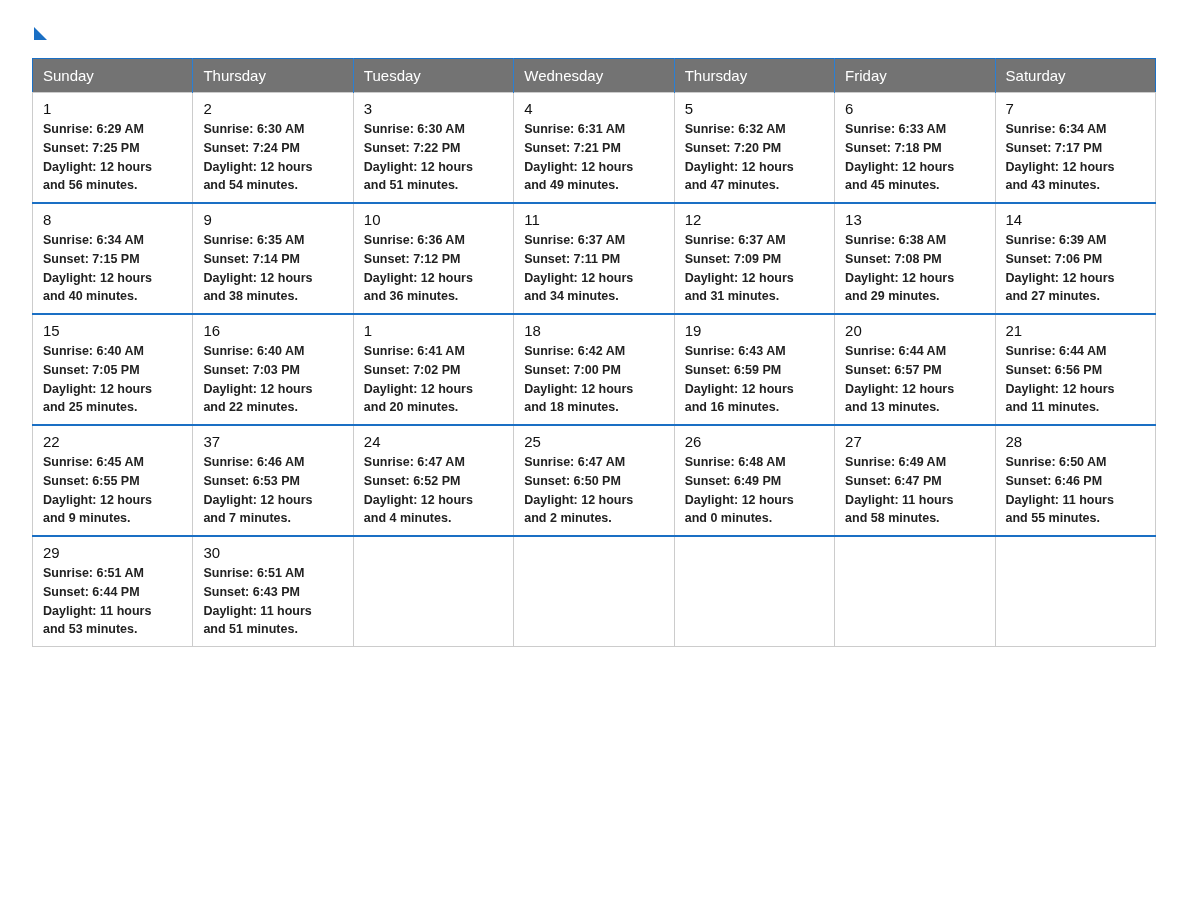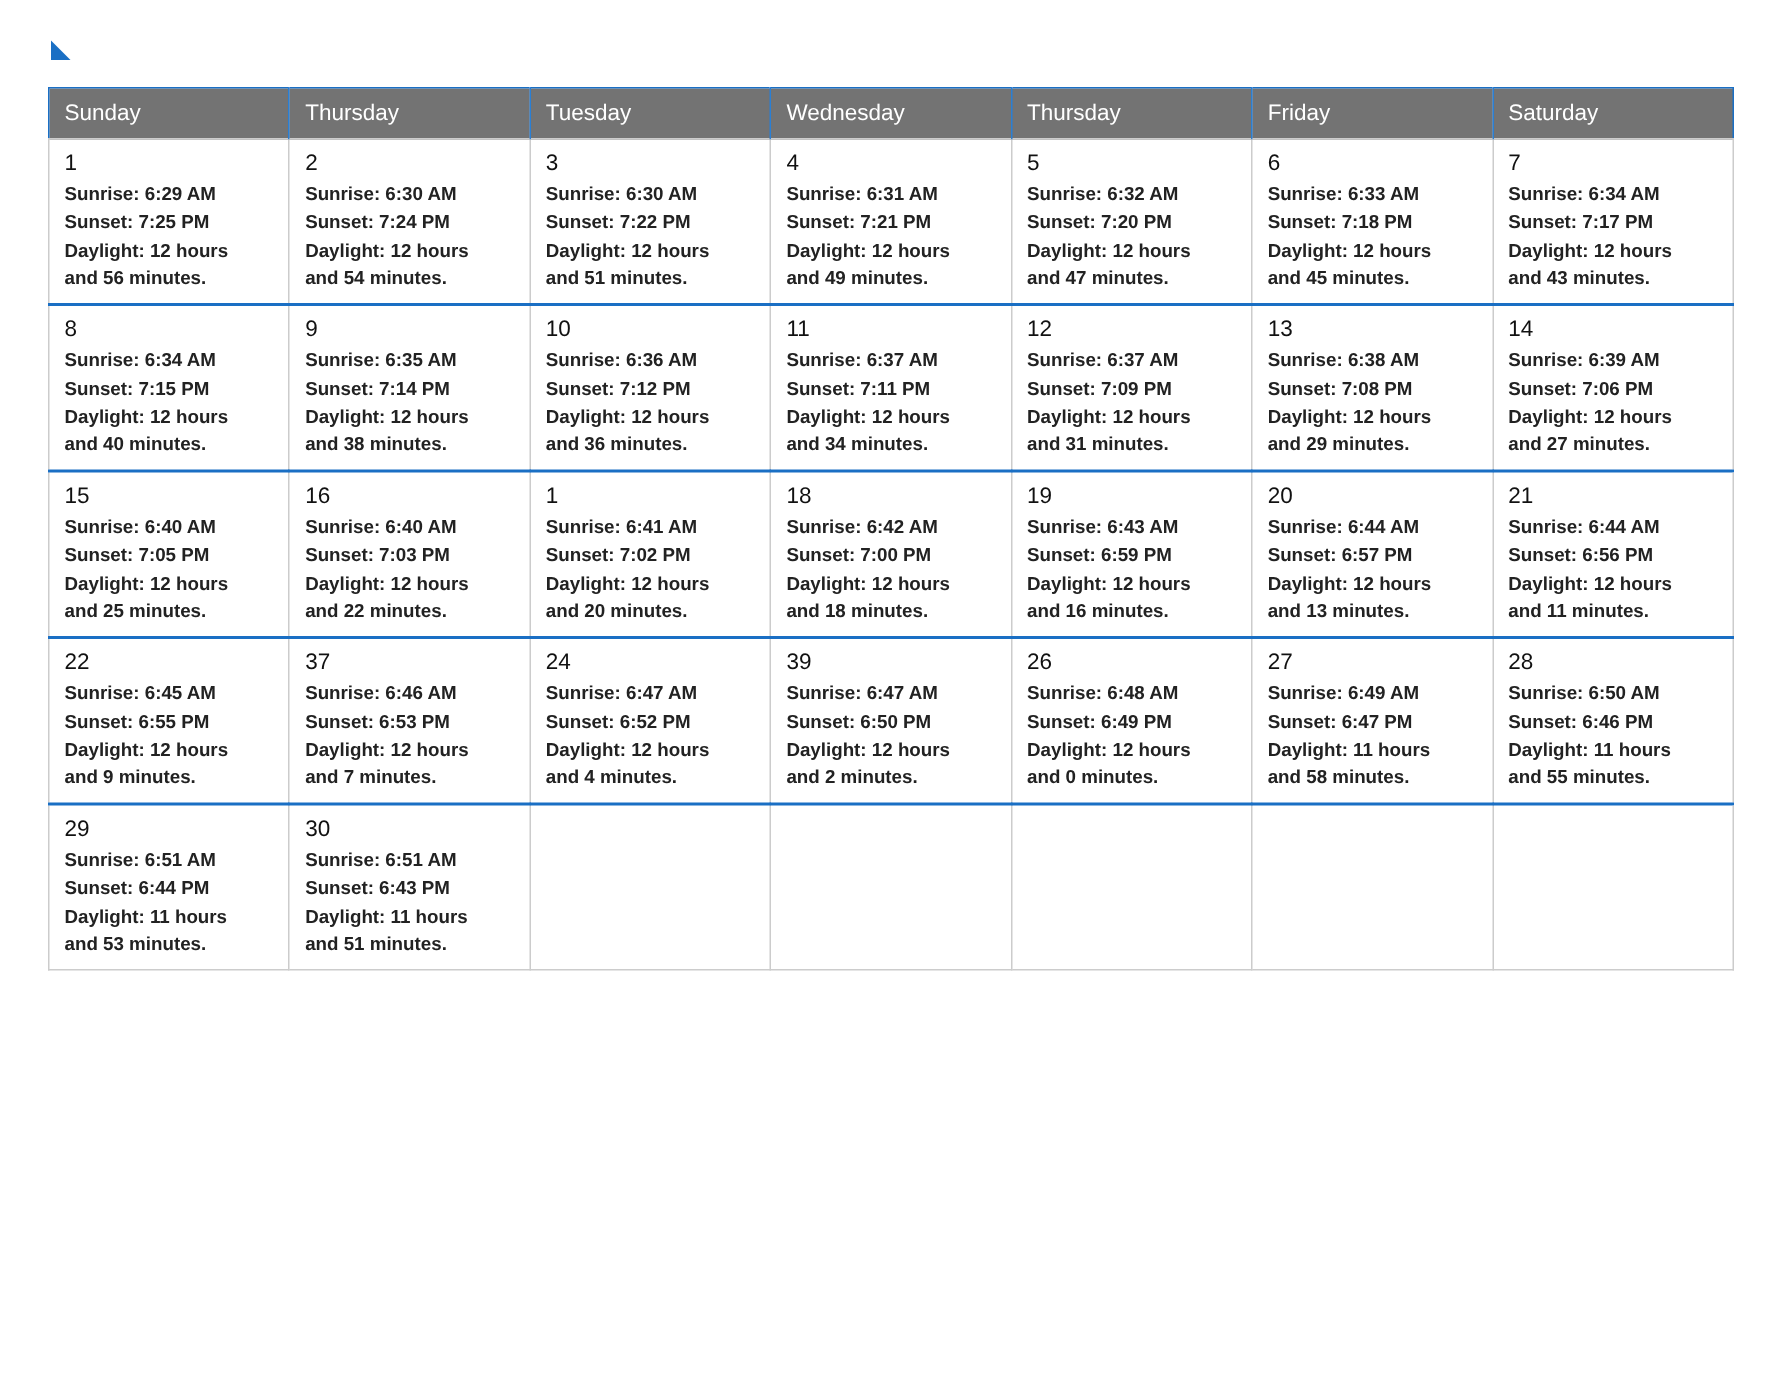--- a/index.html
+++ b/index.html
@@ -234,21 +234,21 @@
         </td>
         <td>
           <span class="day-num">37</span>
           <div class="day-info">Sunrise: 6:46 AM<br>Sunset: 6:53 PM<br>Daylight: 12 hours <br>and 7 minutes.</div>
         </td>
         <td>
           <span class="day-num">24</span>
           <div class="day-info">Sunrise: 6:47 AM<br>Sunset: 6:52 PM<br>Daylight: 12 hours <br>and 4 minutes.</div>
         </td>
         <td>
-          <span class="day-num">39</span>
+          <span class="day-num">25</span>
           <div class="day-info">Sunrise: 6:47 AM<br>Sunset: 6:50 PM<br>Daylight: 12 hours <br>and 2 minutes.</div>
         </td>
         <td>
           <span class="day-num">26</span>
           <div class="day-info">Sunrise: 6:48 AM<br>Sunset: 6:49 PM<br>Daylight: 12 hours <br>and 0 minutes.</div>
         </td>
         <td>
           <span class="day-num">27</span>
           <div class="day-info">Sunrise: 6:49 AM<br>Sunset: 6:47 PM<br>Daylight: 11 hours <br>and 58 minutes.</div>
         </td>

